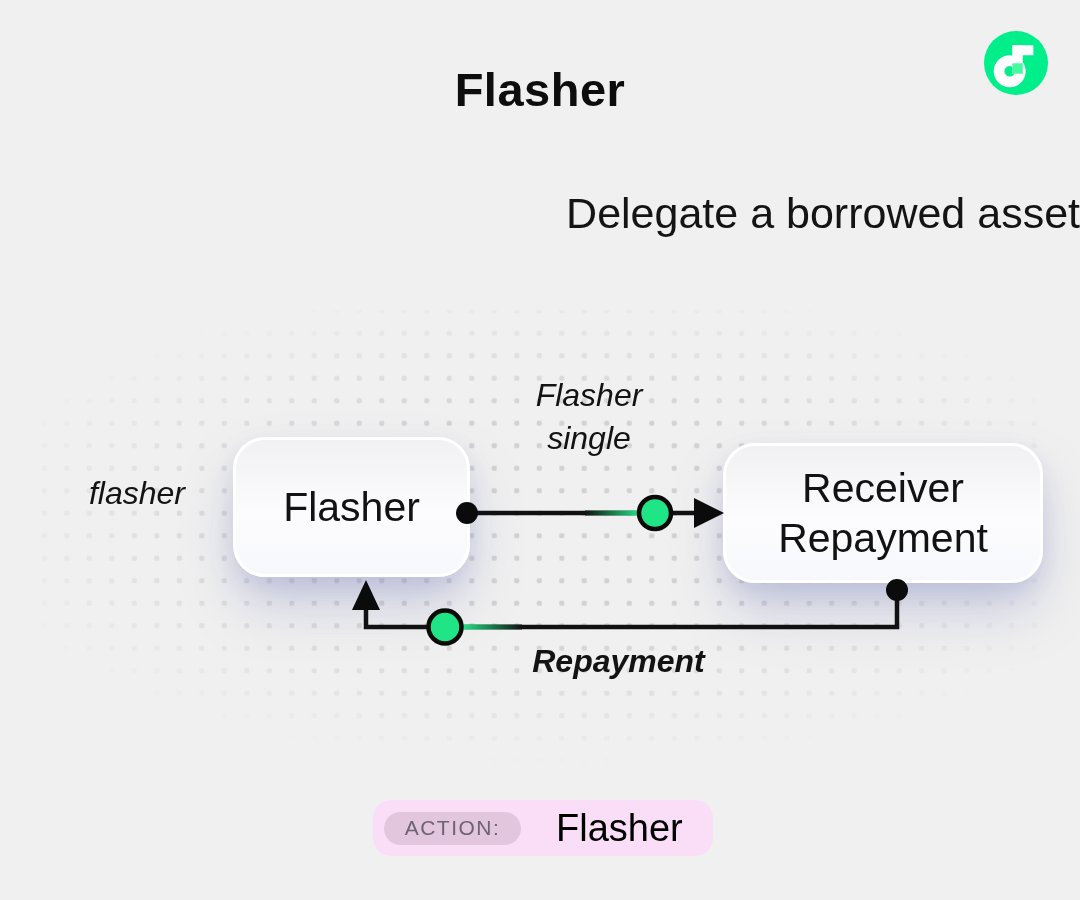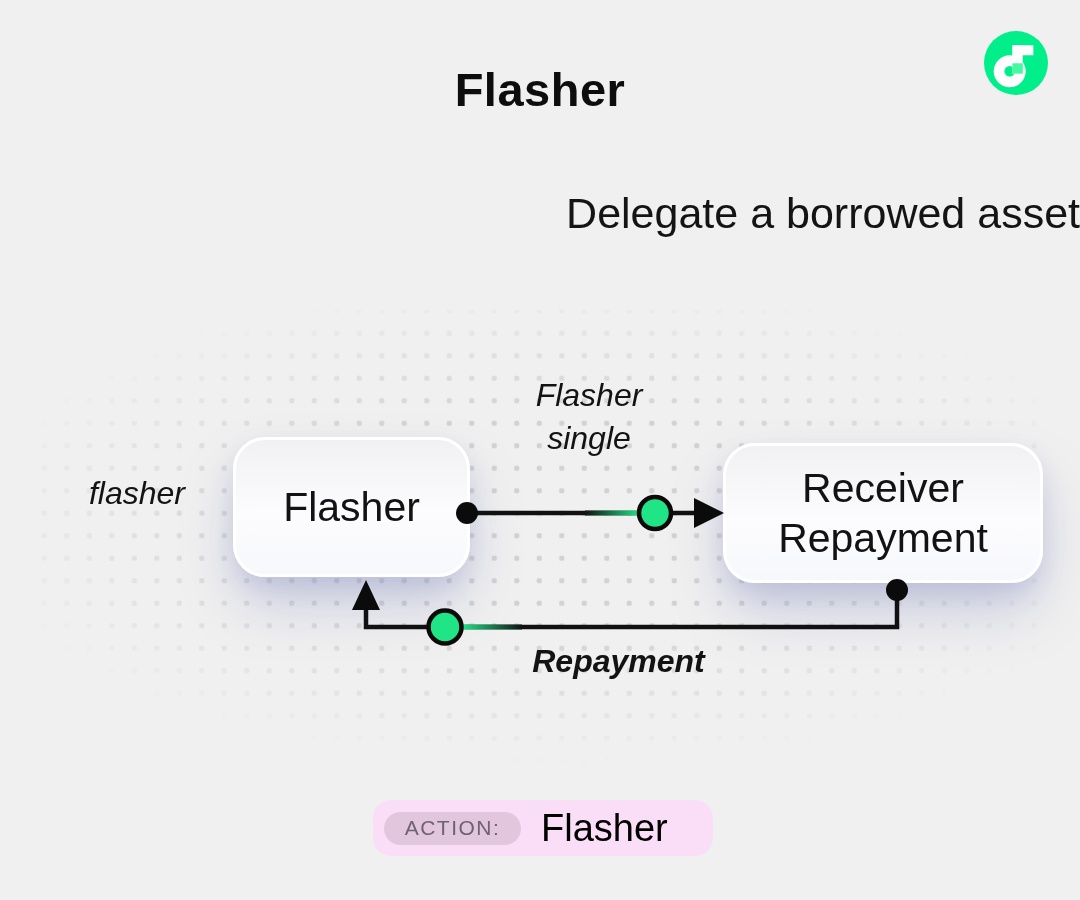--- a/index.html
+++ b/index.html
@@ -62,21 +62,21 @@
   }
   .label-call{left:27px;top:472px;width:220px;line-height:42px;}
   .label-delegate{left:489px;top:374px;width:200px;line-height:43px;}
   .label-repayment{left:496px;top:643px;width:245px;font-weight:bold;}
 
   .arrows{position:absolute;left:0;top:300px;width:1080px;height:460px;}
 
   .badge{
     position:absolute;left:373px;top:800px;width:340px;height:56px;
     background:var(--badge-bg);border-radius:18px;
-    display:flex;align-items:center;padding-left:11px;gap:20px;
+    display:flex;align-items:center;padding-left:11px;gap:35px;
   }
   .badge-pill{
     width:137px;height:33px;border-radius:999px;background:var(--badge-pill);
     display:flex;align-items:center;justify-content:center;
     font-size:21px;letter-spacing:1.5px;color:var(--badge-pill-text);font-weight:500;
   }
   .badge-value{font-size:38px;color:#000;}
 </style>
 </head>
 <body>

